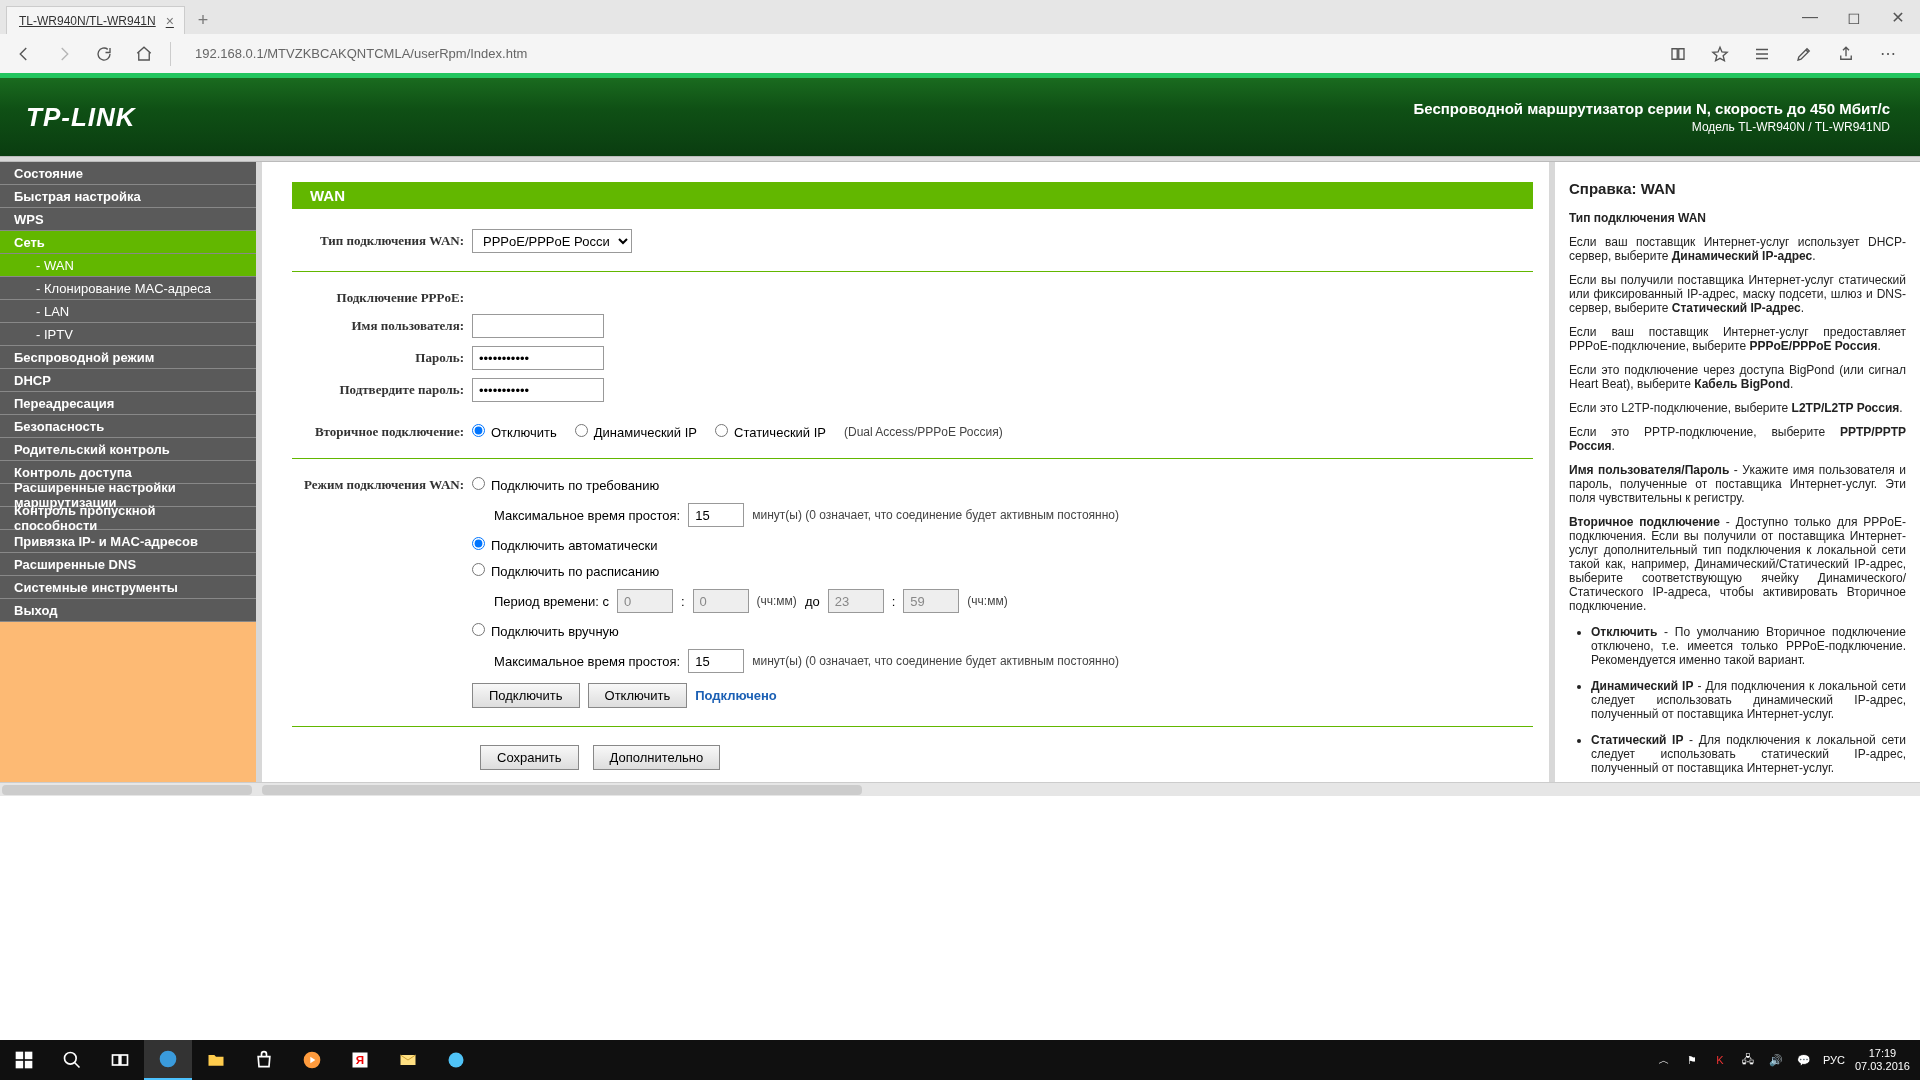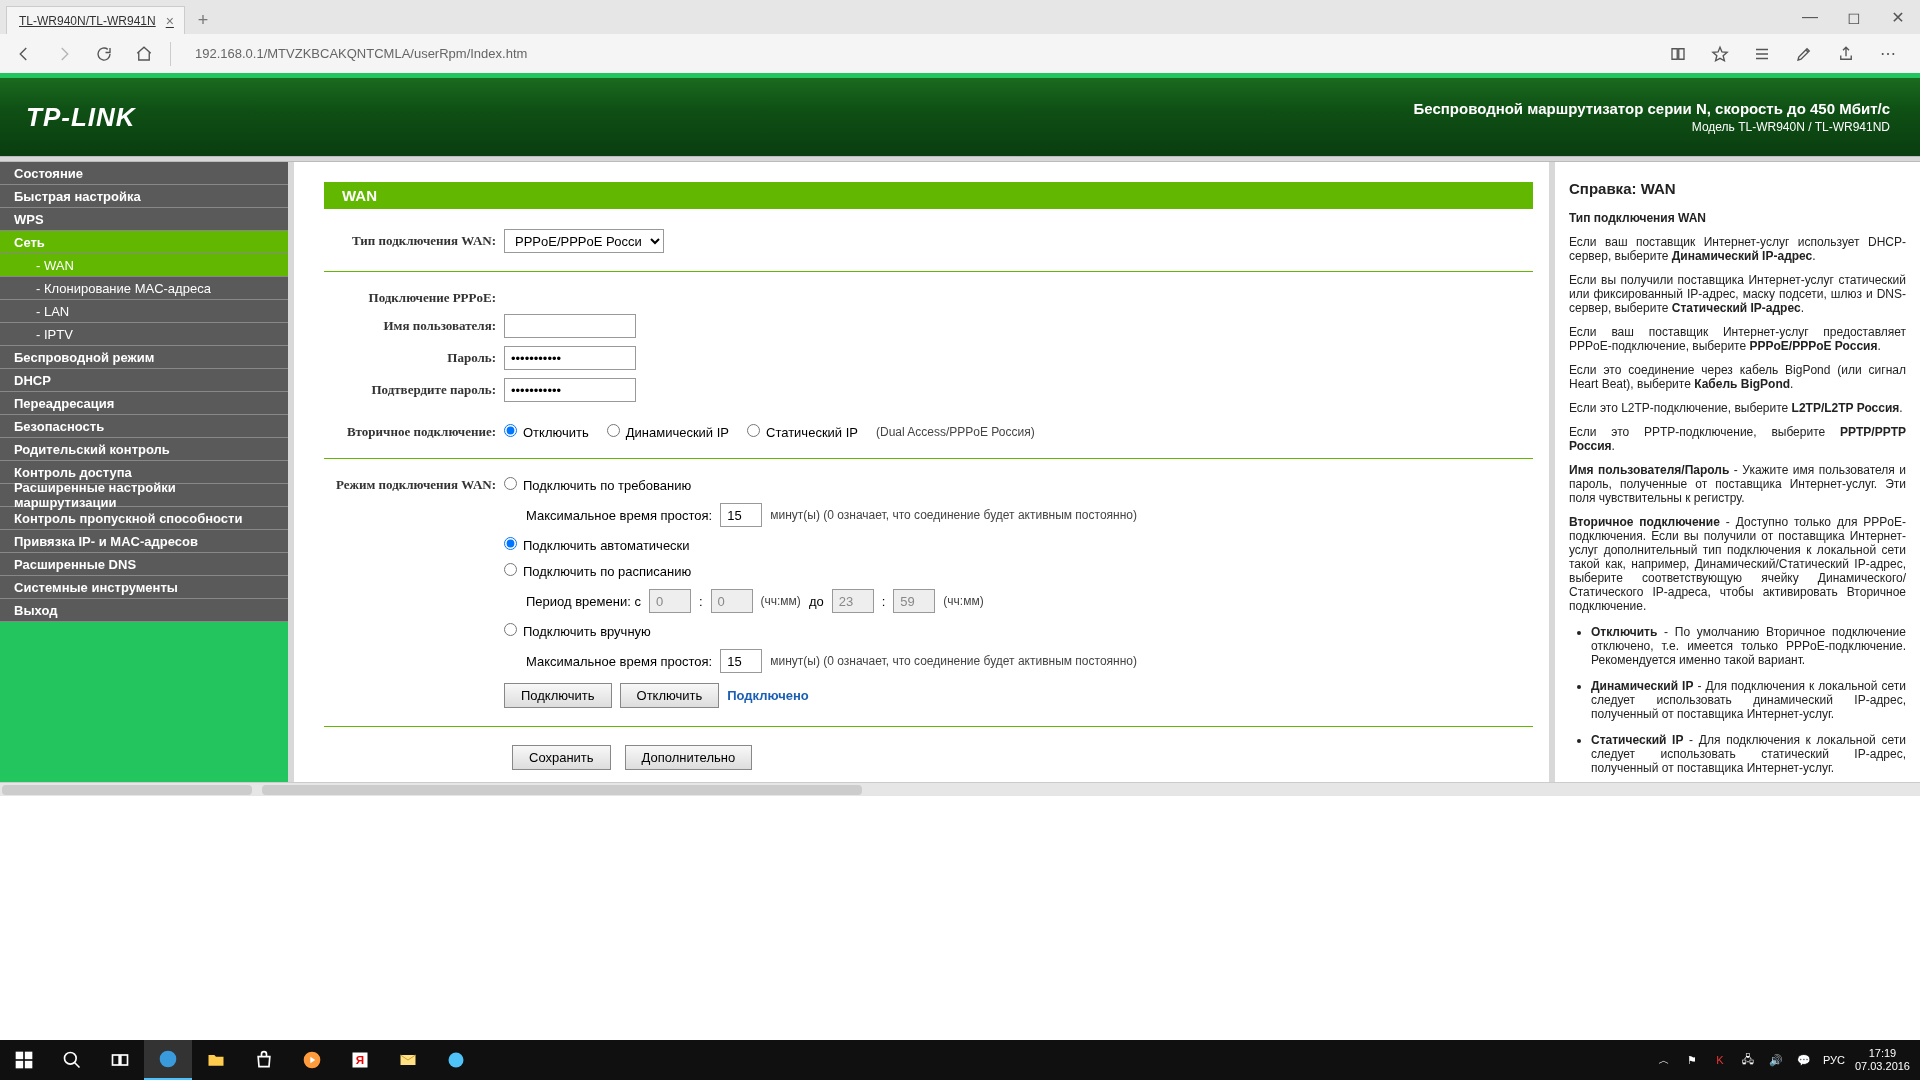--- a/index.html
+++ b/index.html
@@ -23,38 +23,38 @@
 
 .banner { height:78px; background:linear-gradient(#1a6b1f,#0f5015 40%,#0a3d10); display:flex; align-items:center; justify-content:space-between; padding:0 30px 0 26px; }
 .logo { color:#fff; font-size:26px; font-weight:bold; font-style:italic; letter-spacing:1px; }
 .banner-right { text-align:right; color:#fff; }
 .banner-title { font-size:15px; font-weight:bold; }
 .banner-model { font-size:12px; margin-top:3px; }
 .banner-sep { height:6px; background:#d8d8d8; border-top:1px solid #bbb; border-bottom:1px solid #bbb; }
 
 
 .router-body { display:flex; height:620px; }
-.sidebar { width:288px; background:#22c55e; overflow-y:auto; }
+.sidebar { width:256px; background:#fdba74; overflow-y:auto; }
 .sidebar-item { background:#5a5a5a; color:#fff; font-size:13px; padding:4px 14px; border-bottom:1px solid #888; cursor:pointer; height:23px; display:flex; align-items:center; font-weight:bold; }
 .sidebar-item.active { background:#62b700; }
 .sidebar-sub { padding-left:36px; font-weight:normal; }
 
 .content { flex:1; padding:20px 16px 20px 30px; overflow:auto; border-left:6px solid #d8d8d8; border-right:6px solid #d8d8d8; }
 .section-header { background:#62b700; color:#fff; font-size:15px; font-weight:bold; padding:5px 18px; margin-bottom:20px; }
 .hr-green { border:none; border-top:1px solid #62b700; margin:18px 0; }
 
 .form-row { display:flex; align-items:center; margin-bottom:8px; font-size:13px; }
 .form-label { width:180px; text-align:right; padding-right:8px; font-weight:bold; color:#333;font-family:Liberation Serif, serif; }
 .select, .text-input { border:1px solid #999; height:24px; padding:2px 6px; font-size:13px; background:#fff; }
 .select { width:160px; }
 .text-input { width:132px; }
 .radio { margin-right:6px; }
 .radio-group { display:flex; align-items:center; gap:18px; font-size:13px; }
 .sub-line { display:flex; align-items:center; gap:8px; }
-.small-input { width:42px; height:24px; border:1px solid #999; background:#fff; padding:2px 6px; font-size:13px; }
+.small-input { width:56px; height:24px; border:1px solid #999; background:#fff; padding:2px 6px; font-size:13px; }
 .small-input.dis { background:#eee; color:#888; }
 .btn { border:1px solid #888; background:linear-gradient(#f8f8f8,#ddd); padding:4px 16px; font-size:13px; cursor:pointer; }
 .btn-row { display:flex; gap:14px; margin-left:188px; align-items:center; }
 .link-blue { color:#1a5fb4; font-weight:bold; }
 .note-txt { font-size:12px; color:#444; }
 
 .help { width:365px; padding:18px 14px 18px 14px; overflow:auto; font-size:12px; color:#222; }
 .help h3 { font-size:15px; font-weight:bold; margin-bottom:14px; }
 .help h4 { font-size:12px; font-weight:bold; margin-bottom:10px; }
 .help p { margin-bottom:10px; text-align:justify; }
@@ -267,21 +267,21 @@
       <button class="btn">Дополнительно</button>
     </div>
   </div>
 
   <div class="help">
     <h3>Справка: WAN</h3>
     <h4>Тип подключения WAN</h4>
     <p><span>Если ваш поставщик Интернет-услуг использует DHCP-сервер, выберите </span><b>Динамический IP-адрес</b>.</p>
     <p><span>Если вы получили поставщика Интернет-услуг статический или фиксированный IP-адрес, маску подсети, шлюз и DNS-сервер, выберите </span><b>Статический IP-адрес</b>.</p>
     <p><span>Если ваш поставщик Интернет-услуг предоставляет PPPoE-подключение, выберите </span><b>PPPoE/PPPoE Россия</b>.</p>
-    <p><span>Если это соединение через кабель BigPond (или сигнал Heart Beat), выберите </span><b>Кабель BigPond</b>.</p>
+    <p><span>Если это подключение через доступа BigPond (или сигнал Heart Beat), выберите </span><b>Кабель BigPond</b>.</p>
     <p><span>Если это L2TP-подключение, выберите </span><b>L2TP/L2TP Россия</b>.</p>
     <p><span>Если это PPTP-подключение, выберите </span><b>PPTP/PPTP Россия</b>.</p>
     <p><b>Имя пользователя/Пароль</b><span> - Укажите имя пользователя и пароль, полученные от поставщика Интернет-услуг. Эти поля чувствительны к регистру.</span></p>
     <p><b>Вторичное подключение</b><span> - Доступно только для PPPoE-подключения. Если вы получили от поставщика Интернет-услуг дополнительный тип подключения к локальной сети такой как, например, Динамический/Статический IP-адрес, выберите соответствующую ячейку Динамического/Статического IP-адреса, чтобы активировать Вторичное подключение.</span></p>
     <ul>
       <li><b>Отключить</b><span> - По умолчанию Вторичное подключение отключено, т.е. имеется только PPPoE-подключение. Рекомендуется именно такой вариант.</span></li>
       <li><b>Динамический IP</b><span> - Для подключения к локальной сети следует использовать динамический IP-адрес, полученный от поставщика Интернет-услуг.</span></li>
       <li><b>Статический IP</b><span> - Для подключения к локальной сети следует использовать статический IP-адрес, полученный от поставщика Интернет-услуг.</span></li>
       <li><b>IP-адрес</b><span> - Укажите IP-адрес для вспомогательного подключения, полученный от поставщика Интернет-услуг.</span></li>
     </ul>

